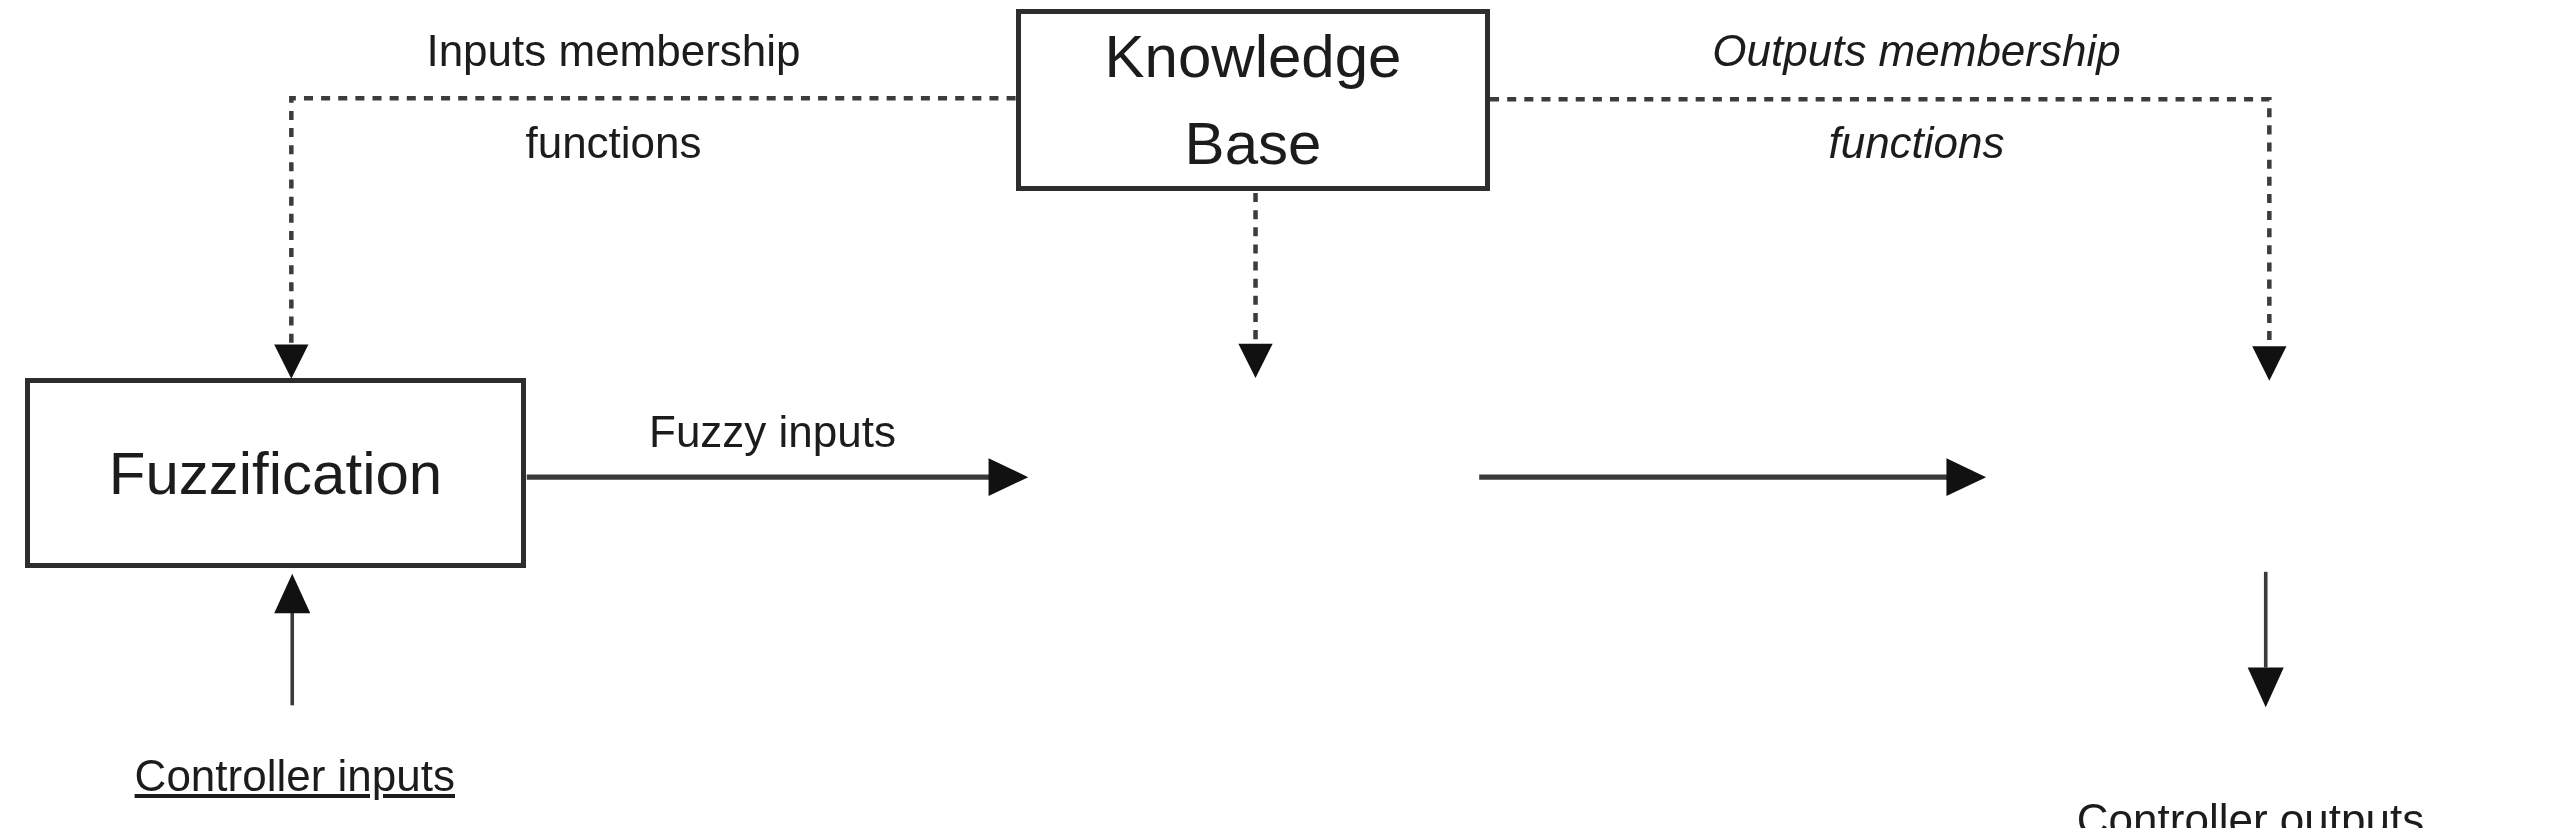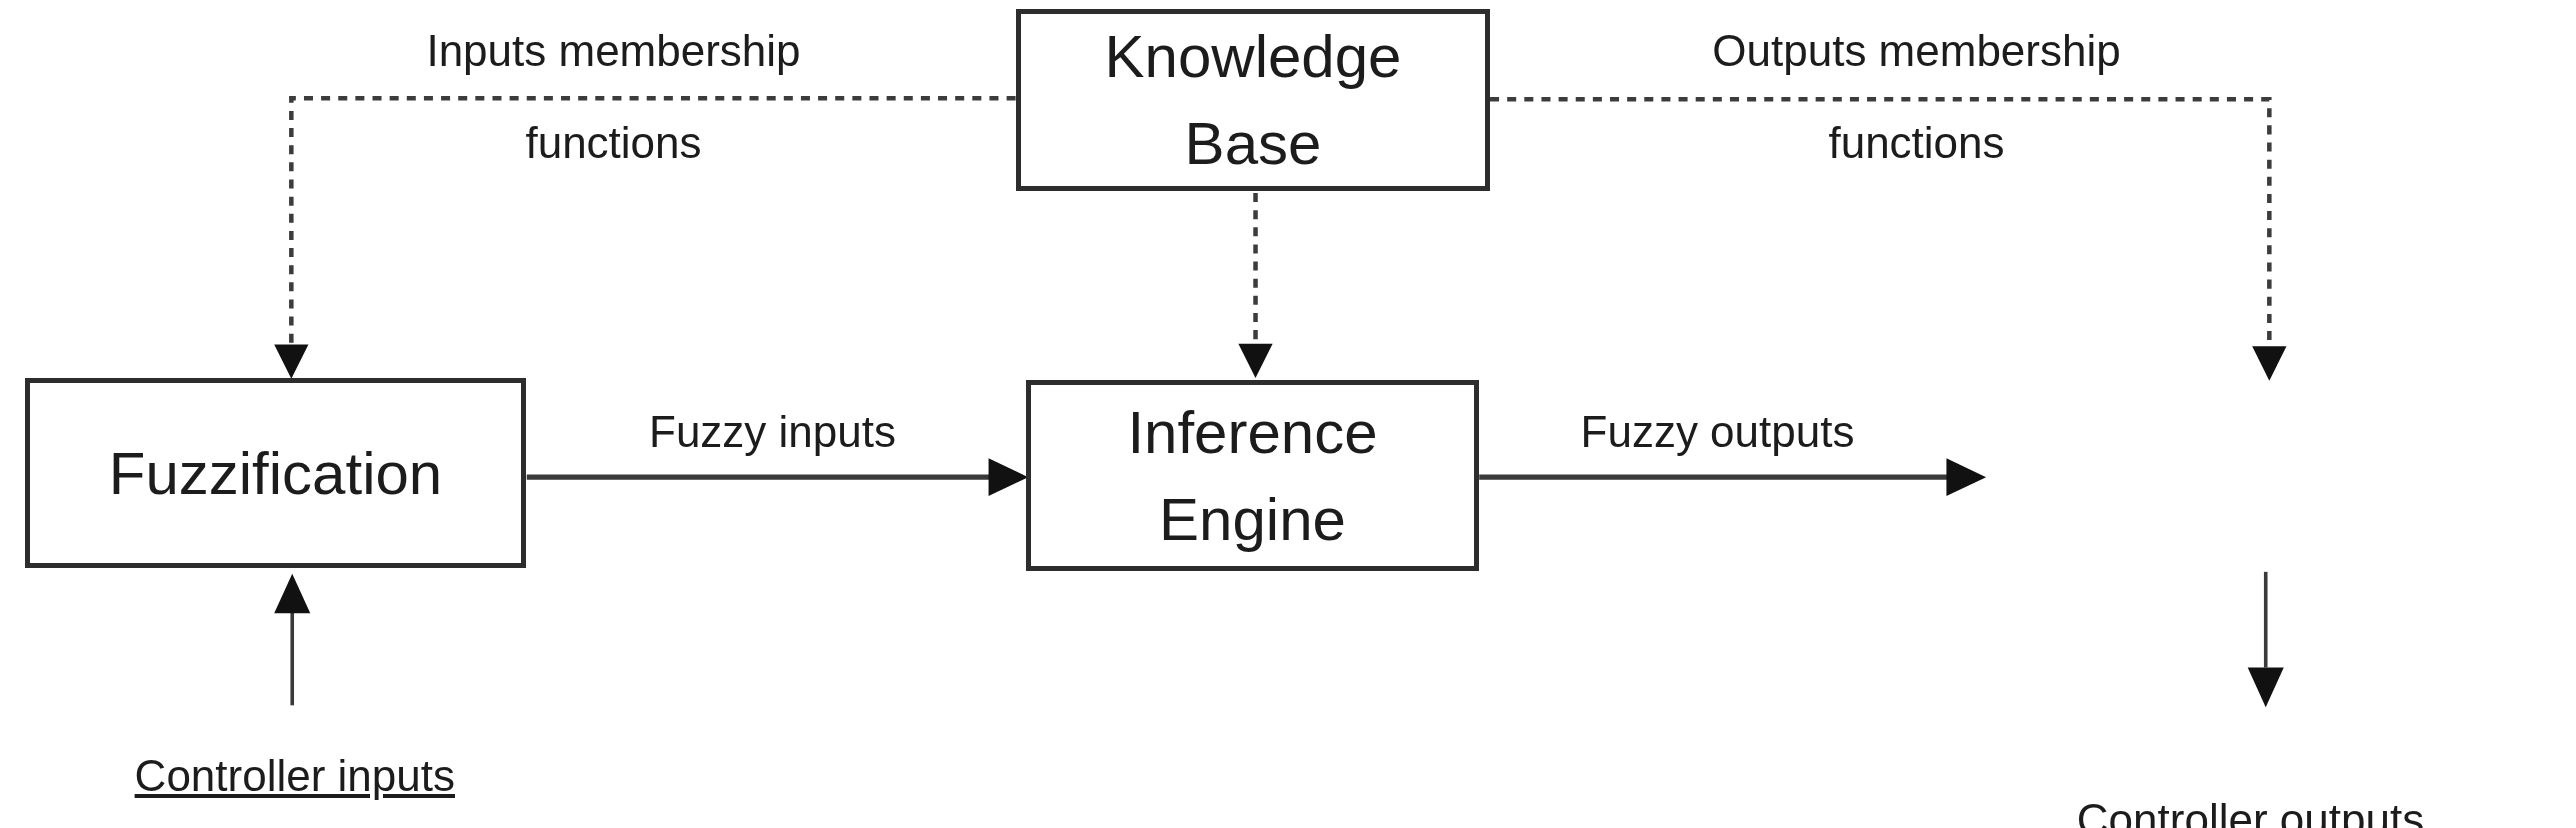--- a/index.html
+++ b/index.html
@@ -96,33 +96,30 @@
 
     <path class="thin-line" d="M 2512 634 L 2512 740"></path>
     <polygon class="head" points="2512,784 2492,740 2532,740"></polygon>
   </svg>
 
   <div class="box" style="left:1016px; top:9px; width:474px; height:182px;">Knowledge
 Base</div>
 
   <div class="box" style="left:25px; top:366px; width:501px; height:190px;margin-top:12px;">Fuzzification</div>
 
-  <div class="box" style="left:1026px; top:380px; width:453px; height:191px;">Inference
-Engine</div>
 
 
   <div class="lbl two-line" style="left:271px; top:5.4px; width:685px;">Inputs membership
 functions</div>
 
-  <div class="lbl two-line" style="left:1569px; top:5.4px; width:695px;">Outputs membership
+  <div class="lbl two-line" style="left:1569px; top:5.4px; width:695px;font-style:italic;">Outputs membership
 functions</div>
 
 
   <div class="lbl" style="left:547px; top:397px; width:451px;">Fuzzy inputs</div>
 
-  <div class="lbl" style="left:1492px; top:397px; width:451px;">Fuzzy outputs</div>
 
   <div class="lbl" style="left:6.3px; top:741px; width:577px;text-decoration:underline;">Controller inputs</div>
 
   <div class="lbl" style="left:1944px; top:741px; width:613px;margin-top:44px;">Controller outputs</div>
 
 </div>
 
 
 </body></html>

